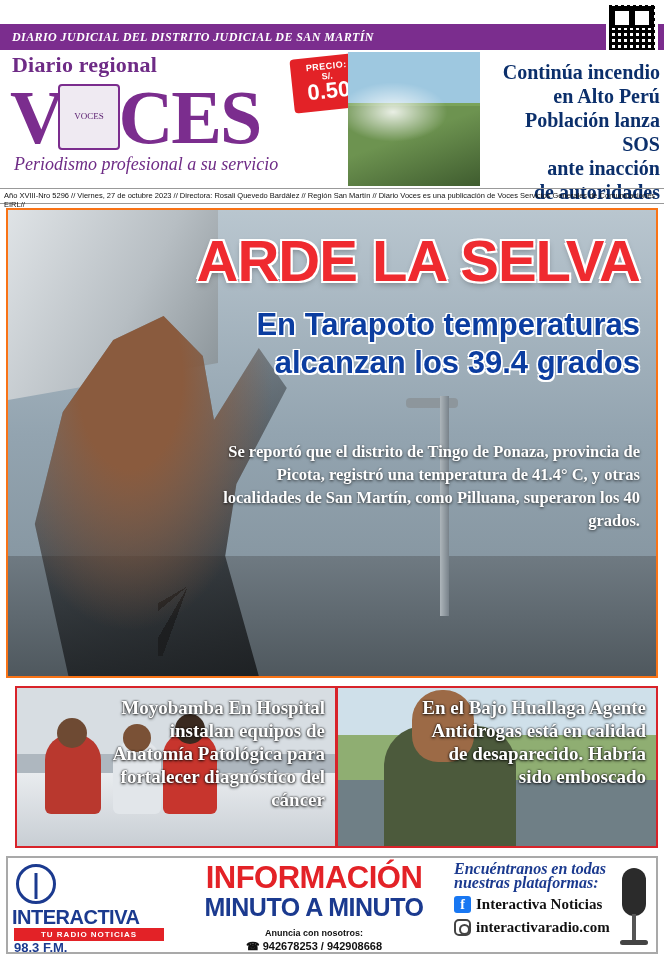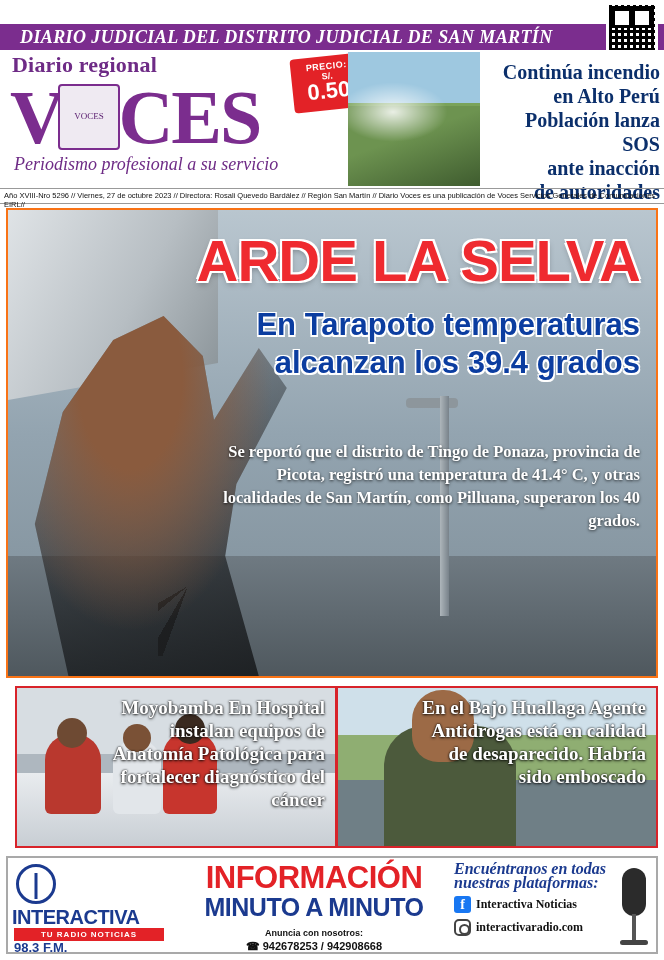--- a/index.html
+++ b/index.html
@@ -15,23 +15,23 @@
   .topbar {
     position: absolute; left: 0; top: 24px; width: 664px; height: 26px;
     background: #7b2d8e;
     display: flex; align-items: center;
   }
   .topbar-text {
     color: #ffffff;
     font-family: "Liberation Serif", serif;
     font-weight: bold;
     font-style: italic;
-    font-size: 18px;
+    font-size: 12px;
     letter-spacing: .4px;
-    padding-left: 20px;
+    padding-left: 12px;
     white-space: nowrap;
   }
   .qr {
     position: absolute; right: 6px; top: 2px;
     width: 52px; height: 52px;
     background:
       repeating-linear-gradient(90deg, #000 0 3px, #fff 3px 6px),
       repeating-linear-gradient(0deg, #000 0 3px, #fff 3px 6px);
     background-blend-mode: multiply;
     border: 3px solid #fff;
@@ -288,21 +288,21 @@
   .fb-row { display:flex; align-items:center; gap:5px; margin-top:6px; }
   .fb-ico {
     width:17px; height:17px; background:#1877f2; color:#fff; border-radius:3px;
     font-family:"Liberation Serif", serif; font-weight:bold; font-size:14px;
     text-align:center; line-height:17px;
   }
   .ig-ico {
     width:17px; height:17px; border:2px solid #444; border-radius:5px; position:relative;
   }
   .ig-ico::after{ content:""; position:absolute; left:3px; top:3px; width:7px; height:7px; border:2px solid #444; border-radius:50%; }
-  .fb-txt { font-family:"Liberation Serif", serif; font-weight:bold; font-size:12px; color:#111; }
+  .fb-txt { font-family:"Liberation Serif", serif; font-weight:bold; font-size:15px; color:#111; }
   .mic {
     position:absolute; right:6px; top:2px; width:40px; height:84px;
   }
   .mic .body { position:absolute; left:8px; top:4px; width:24px; height:48px; background:#2b2b2b; border-radius:12px; }
   .mic .stand{ position:absolute; left:18px; top:50px; width:4px; height:26px; background:#555; }
   .mic .base { position:absolute; left:6px; top:76px; width:28px; height:5px; background:#444; border-radius:3px; }
 </style>
 </head>
 <body>
 

